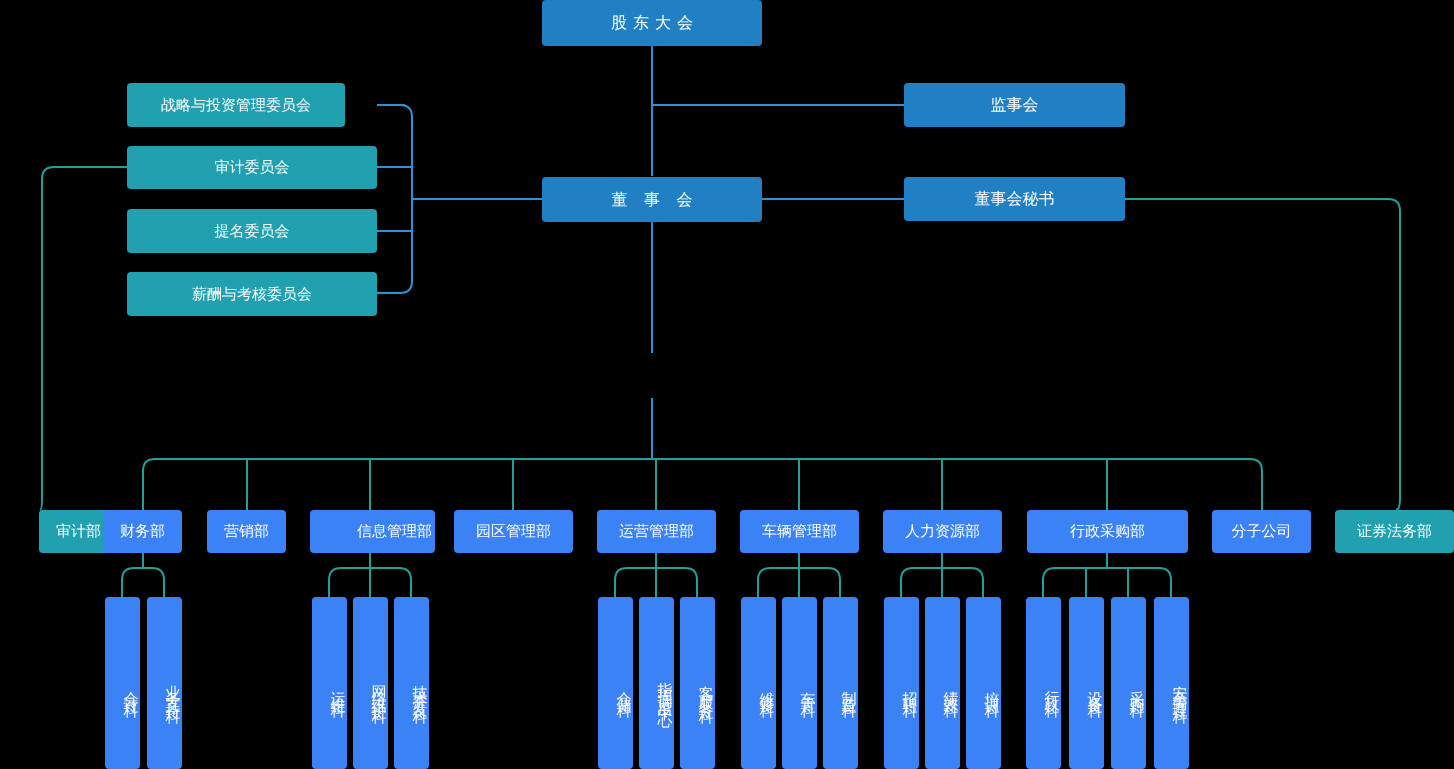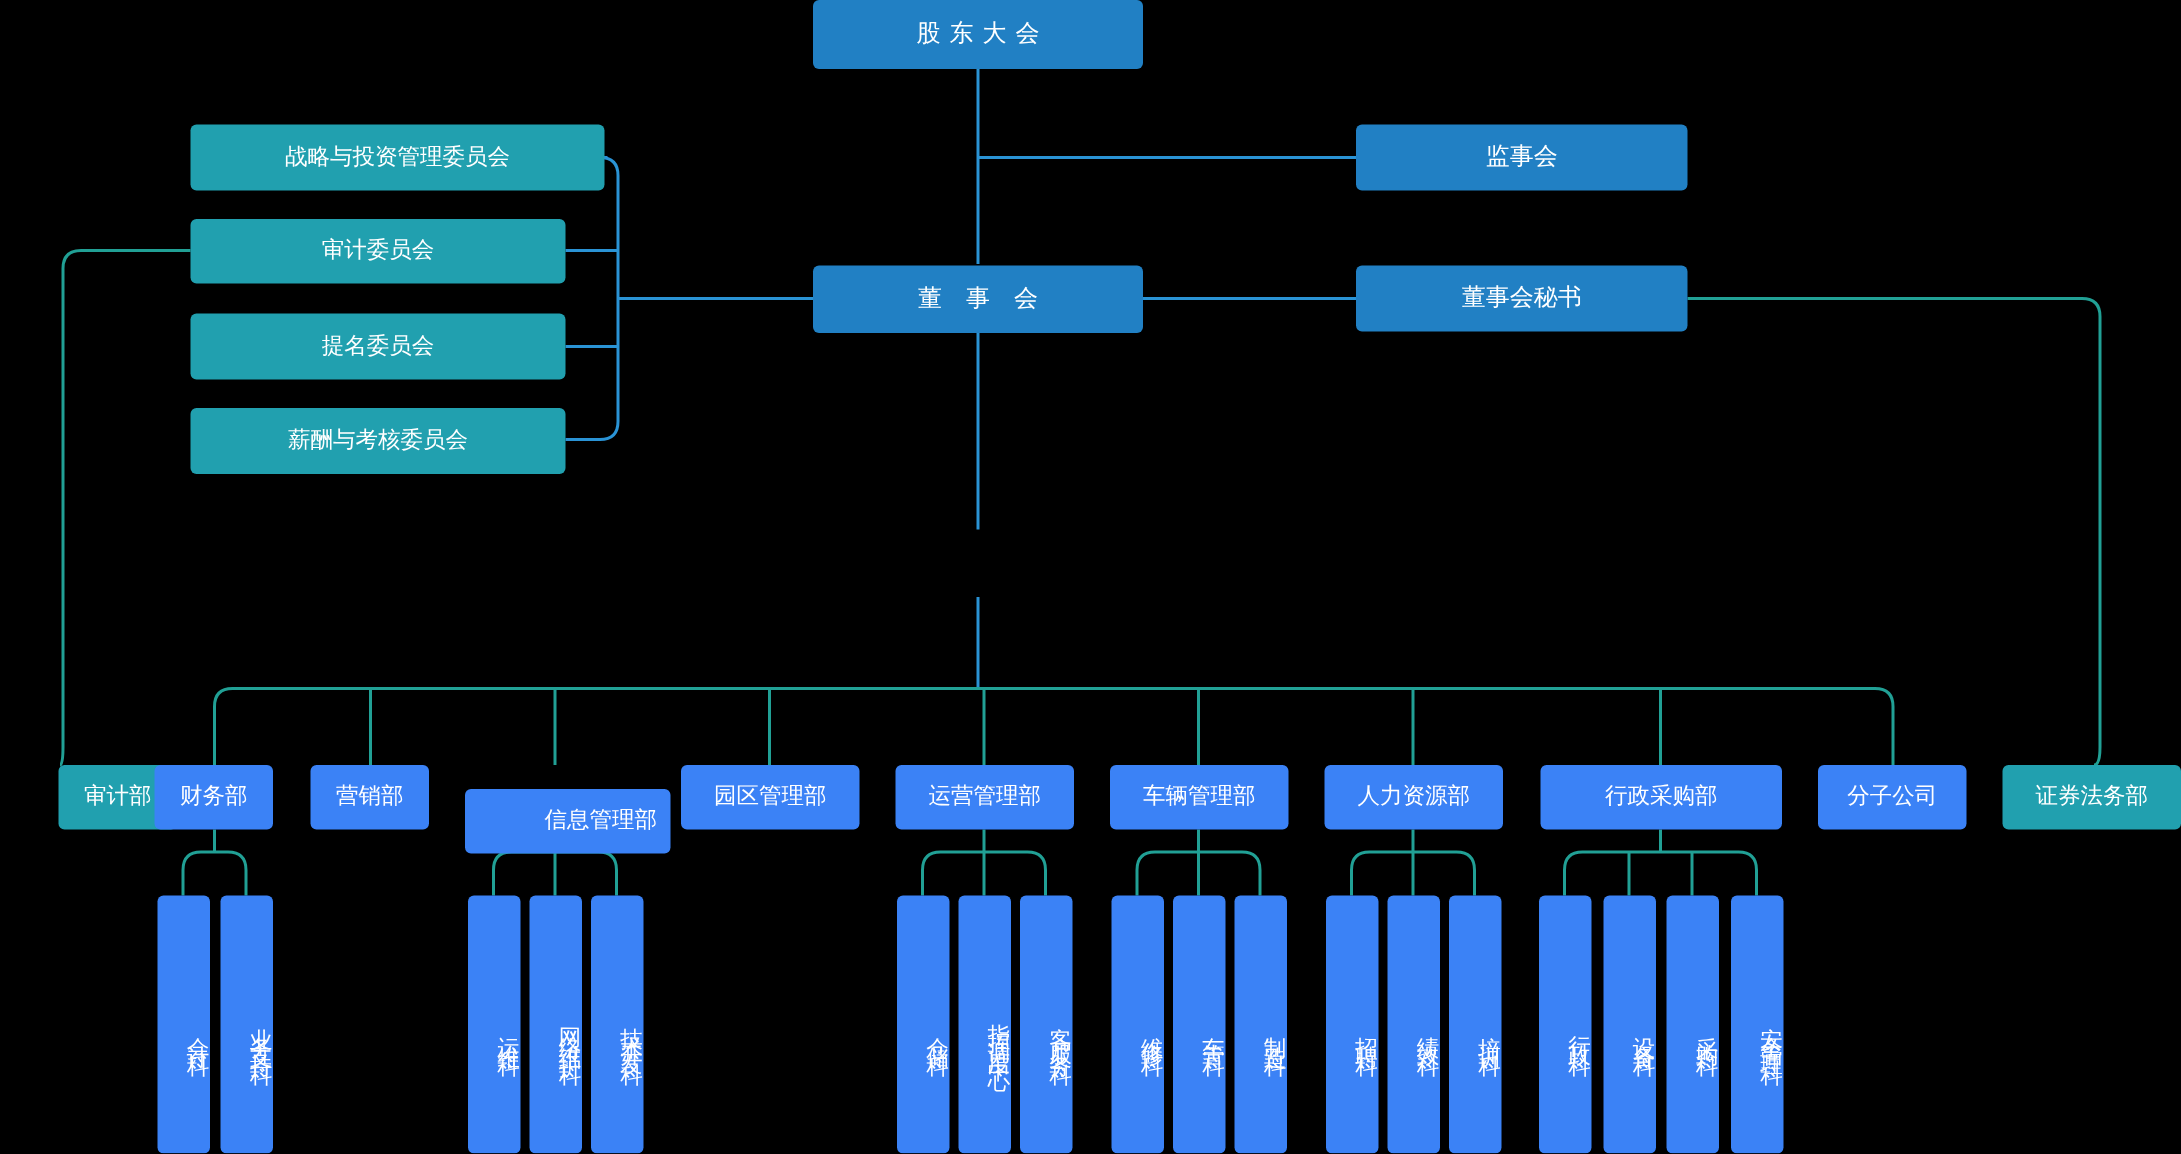--- a/index.html
+++ b/index.html
@@ -36,21 +36,21 @@
     color: #ffffff;
     border-radius: 4px;
     line-height: 1.25;
     z-index: 3;
     user-select: none;
   }
   .node.blue   { background: #2180c4; }
   .node.cyan   { background: #21a0af; }
   .node.green  { background: #3b82f6; }
 
-  .node.t16 { font-size: 16px; font-family: Liberation Serif, serif; }
+  .node.t16 { font-size: 16px; }
   .node.t15 { font-size: 15px; }
 
   .node.sp   { letter-spacing: 6px; text-indent: 6px; }
 
   
   .node.vert {
     writing-mode: vertical-rl;
     text-orientation: upright;
     letter-spacing: 6px;
     padding-top: 10px;
@@ -127,29 +127,29 @@
 
   <div class="node blue t16 sp" style="left:542px; top:0px; width:220px; height:46px;">股东大会</div>
 
   <div class="node blue t16" style="left:904px; top:83px; width:221px; height:44px;">监事会</div>
 
   <div class="node blue t16 sp" style="left:542px; top:177px; width:220px; height:45px;">董 事 会</div>
 
   <div class="node blue t16" style="left:904px; top:177px; width:221px; height:44px;">董事会秘书</div>
 
 
-  <div class="node cyan t15" style="left:127px; top:83px; width:276px; height:44px;">战略与投资管理委员会</div>
+  <div class="node cyan t15" style="left:127px; top:83px; width:218px; height:44px;">战略与投资管理委员会</div>
   <div class="node cyan t15" style="left:127px; top:146px; width:250px; height:43px;">审计委员会</div>
   <div class="node cyan t15" style="left:127px; top:209px; width:250px; height:44px;">提名委员会</div>
   <div class="node cyan t15" style="left:127px; top:272px; width:250px; height:44px;">薪酬与考核委员会</div>
 
   <div class="node cyan t15" style="left:0px; top:510px; width:79px; height:43px;margin-left:39px;">审计部</div>
   <div class="node green t15" style="left:103px; top:510px; width:79px; height:43px;">财务部</div>
   <div class="node green t15" style="left:207px; top:510px; width:79px; height:43px;">营销部</div>
-  <div class="node green t15" style="left:310px; top:526px; width:137px; height:43px;padding-left:44px;">信息管理部</div>
+  <div class="node green t15" style="left:310px; top:510px; width:125px; height:43px;padding-left:44px;">信息管理部</div>
   <div class="node green t15" style="left:454px; top:510px; width:119px; height:43px;">园区管理部</div>
   <div class="node green t15" style="left:597px; top:510px; width:119px; height:43px;">运营管理部</div>
   <div class="node green t15" style="left:740px; top:510px; width:119px; height:43px;">车辆管理部</div>
   <div class="node green t15" style="left:883px; top:510px; width:119px; height:43px;">人力资源部</div>
   <div class="node green t15" style="left:1027px; top:510px; width:161px; height:43px;">行政采购部</div>
   <div class="node green t15" style="left:1212px; top:510px; width:99px; height:43px;">分子公司</div>
   <div class="node cyan t15" style="left:1335px; top:510px; width:119px; height:43px;">证券法务部</div>
 
   <div class="node green vert" style="left:105px; top:597px; width:35px; height:172px;">会计科</div>
   <div class="node green vert" style="left:147px; top:597px; width:35px; height:172px;">业务支持科</div>

